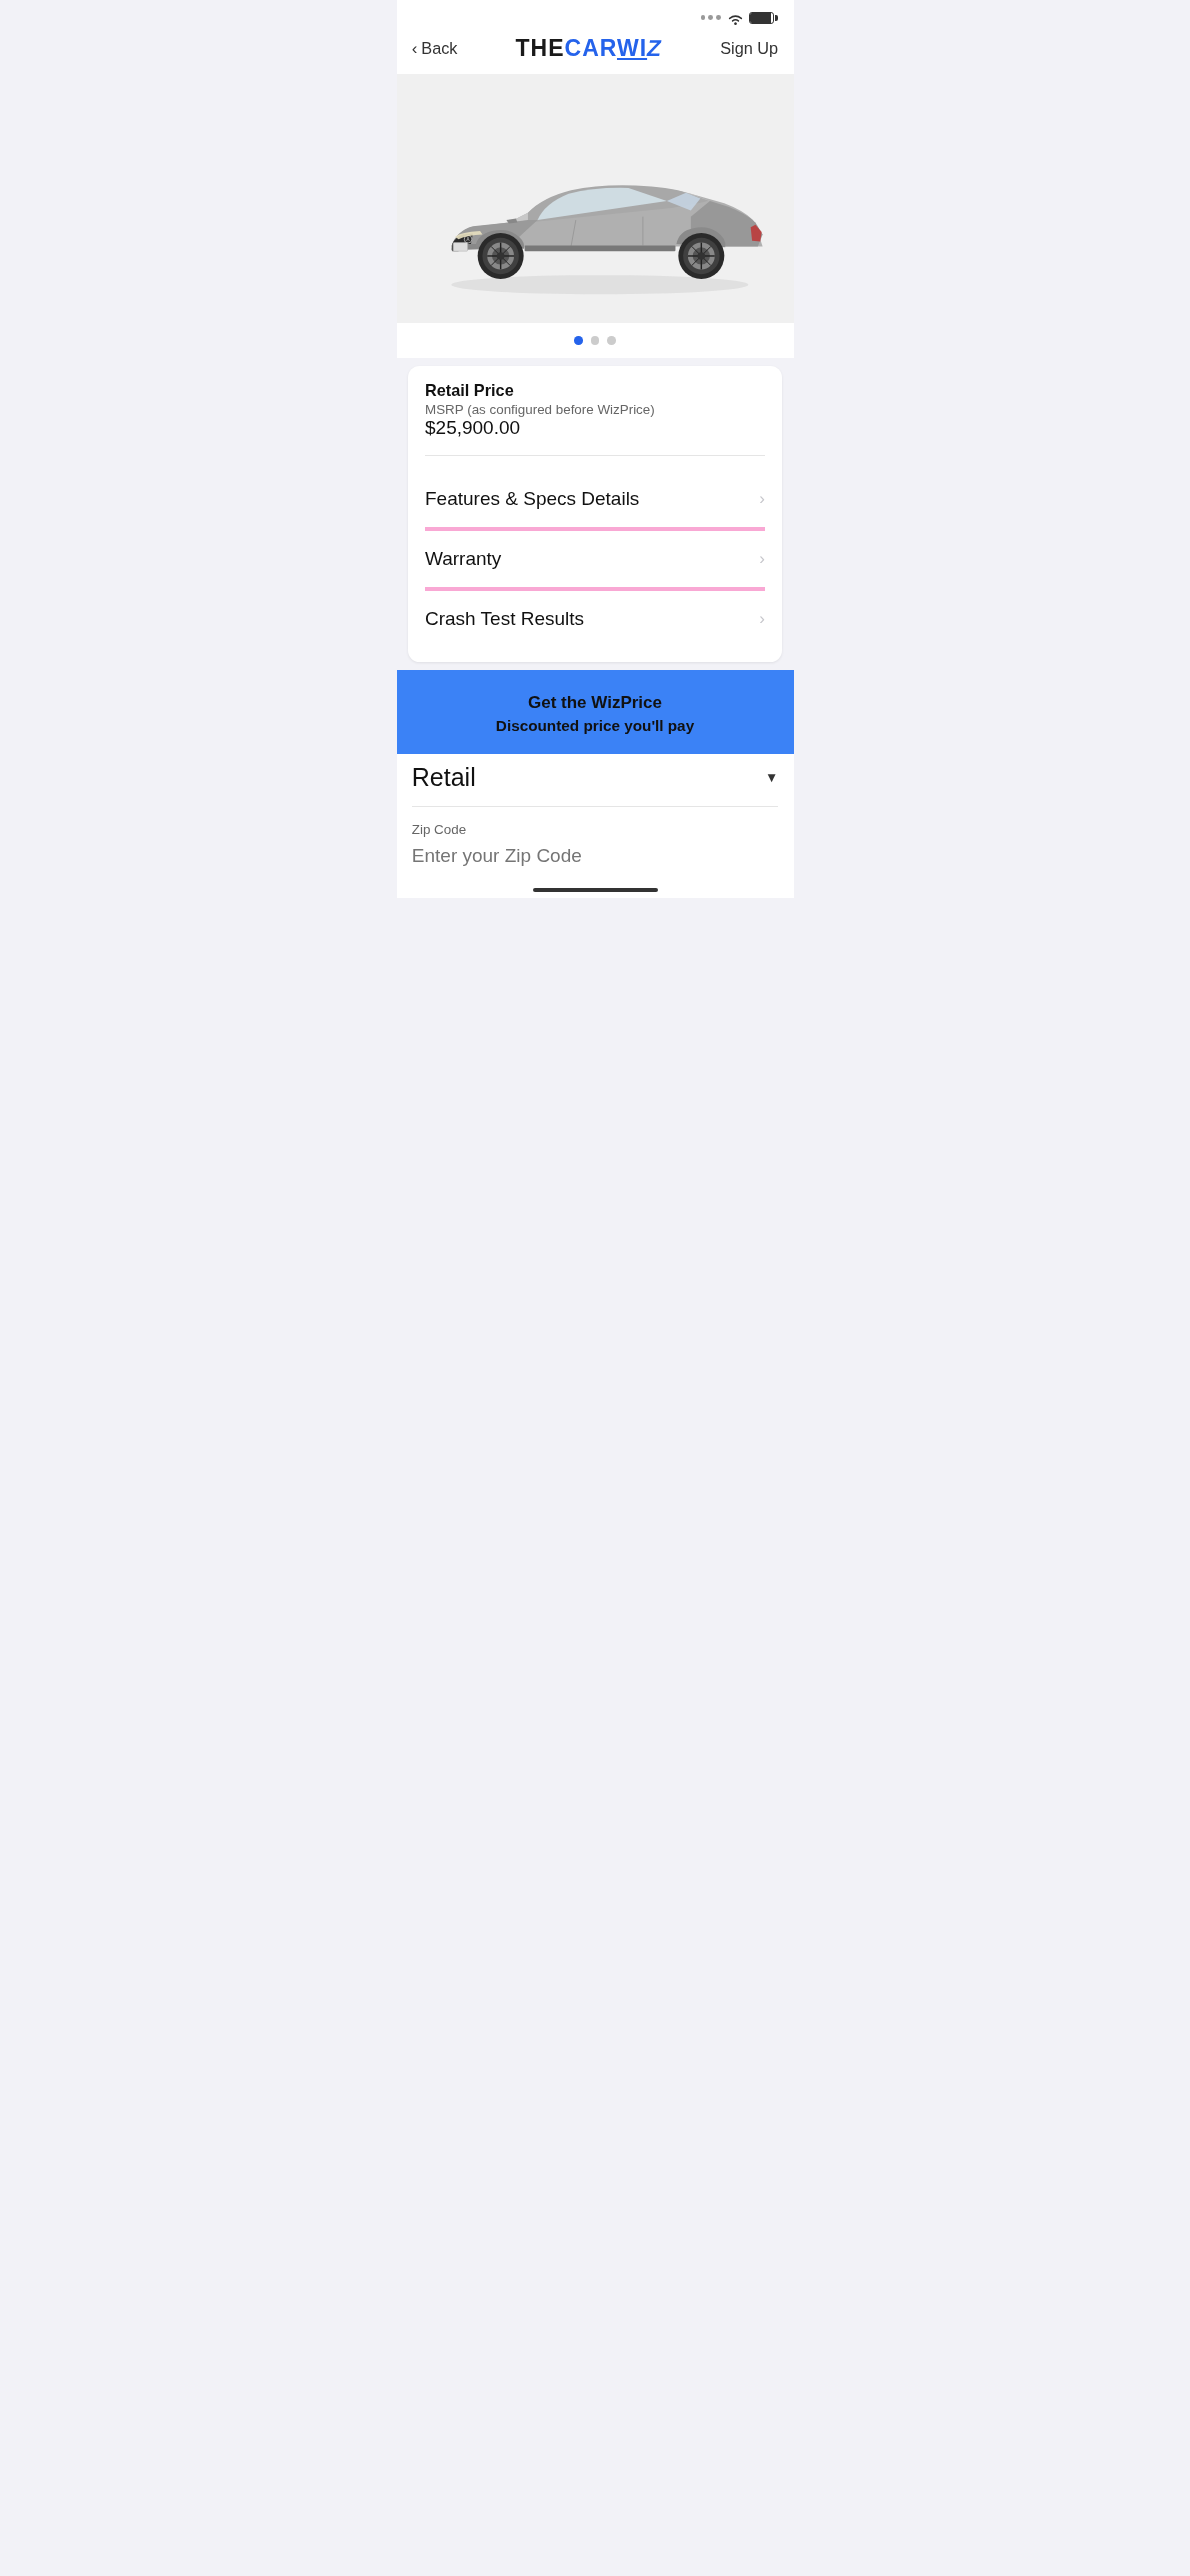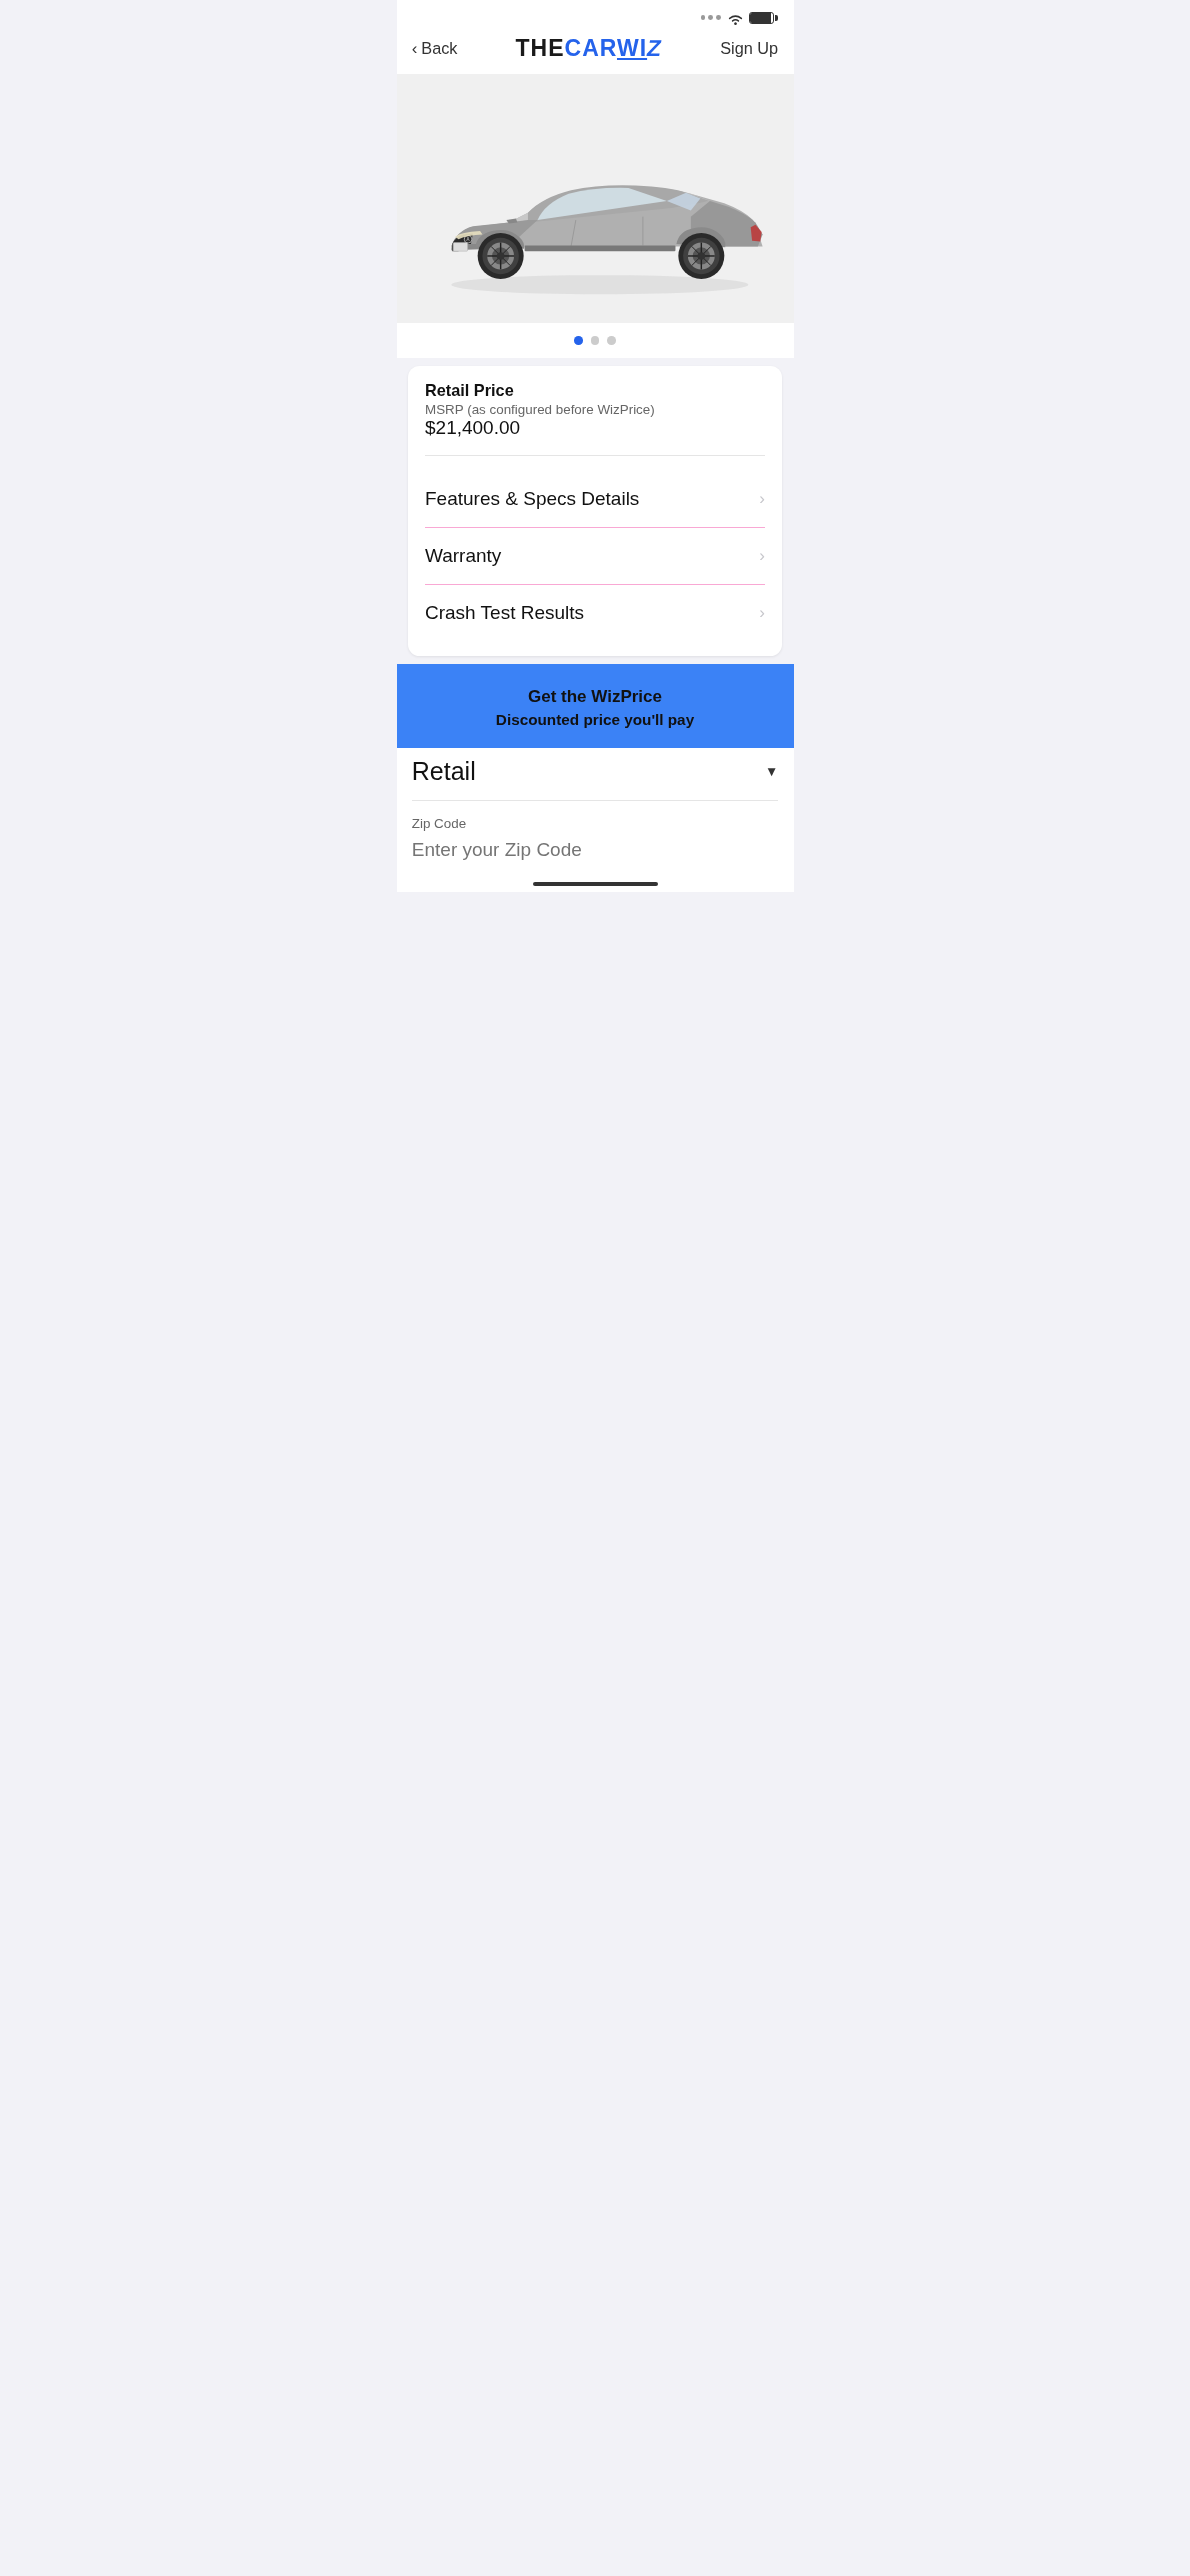--- a/index.html
+++ b/index.html
@@ -153,21 +153,21 @@
     .price-value {
       font-size: 19px; font-weight: 400; color: #111;
     }
 
     
     .menu-item {
       display: flex;
       justify-content: space-between;
       align-items: center;
       padding: 17px 0;
-      border-bottom: 1px solid #f9a8d4;
+      border-bottom: 4px solid #f9a8d4;
       cursor: pointer;
     }
     .menu-item:last-child {
       border-bottom: none;
     }
     .menu-item-label {
       font-size: 19px; color: #111;
     }
     .menu-chevron {
       color: #c7c7cc;
@@ -364,21 +364,21 @@
   <div class="dot dot-inactive"></div>
 </div>
 
 <div class="price-card">
 
   <div class="price-row">
     <div class="price-label-block">
       <div class="price-label-main">Retail Price</div>
       <div class="price-label-sub">MSRP (as configured before WizPrice)</div>
     </div>
-    <div class="price-value">$21,400.00</div>
+    <div class="price-value">$25,900.00</div>
   </div>
 
   <div class="menu-item">
     <span class="menu-item-label">Features &amp; Specs Details</span>
     <span class="menu-chevron">›</span>
   </div>
 
   <div class="menu-item">
     <span class="menu-item-label">Warranty</span>
     <span class="menu-chevron">›</span>

